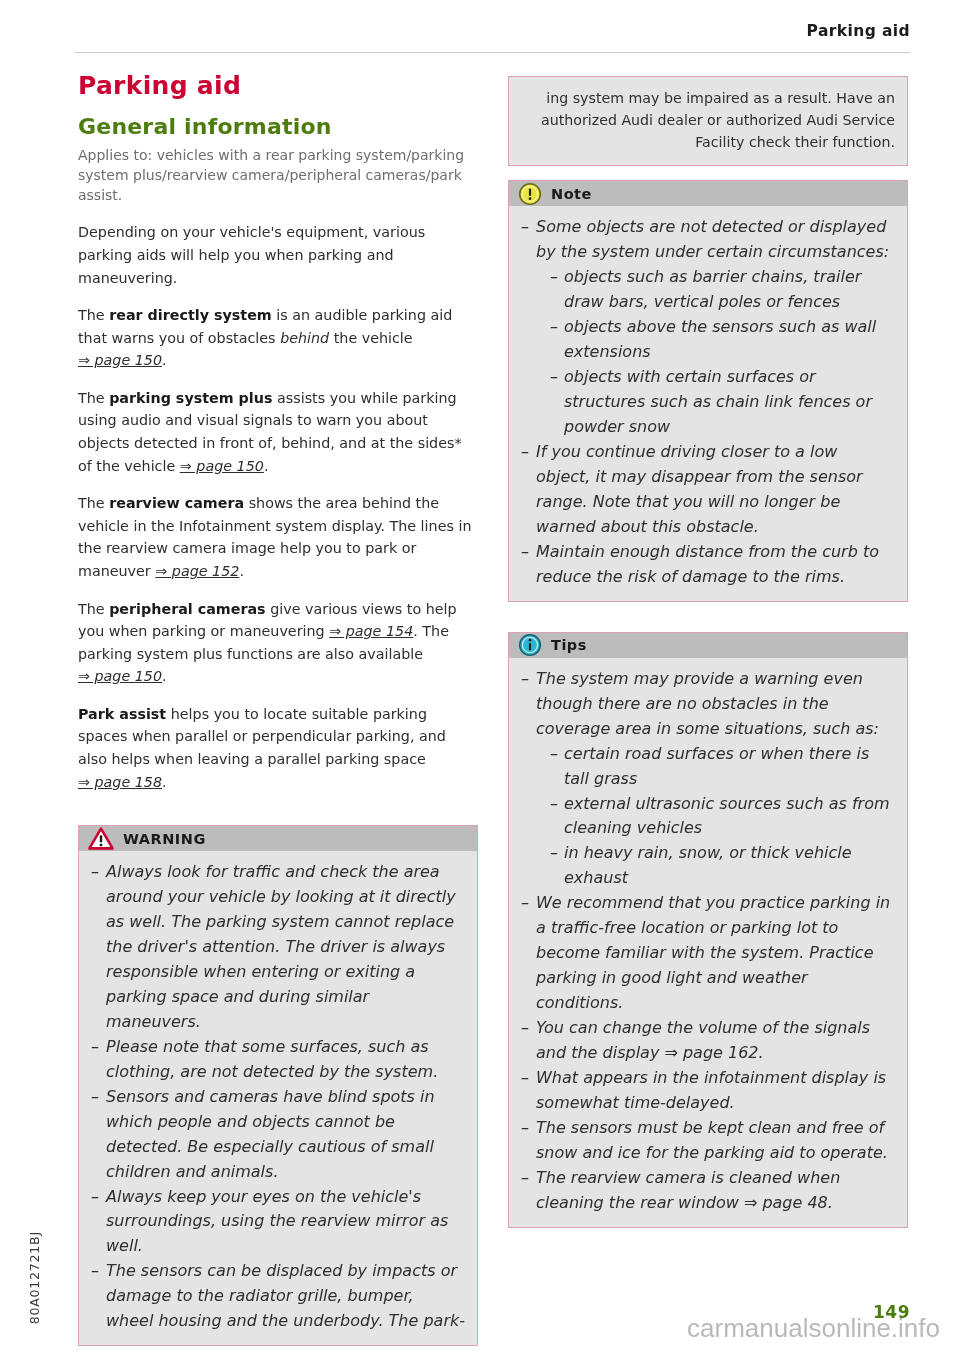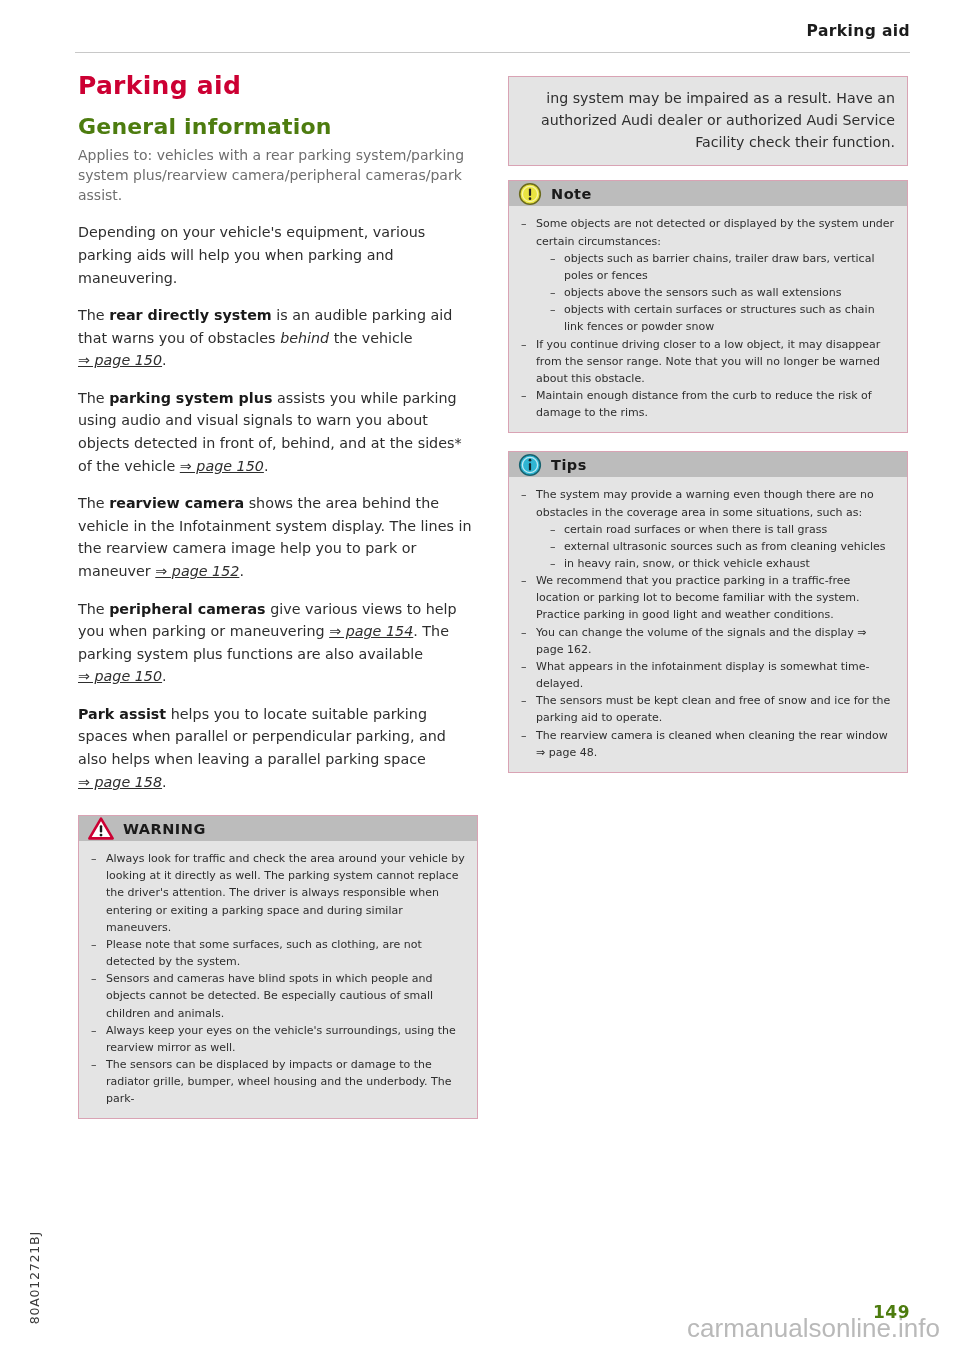--- a/index.html
+++ b/index.html
@@ -75,22 +75,22 @@
   }
   .box-head .label {
     font-size:14.5px; font-weight:bold; color:#1a1a1a;
     letter-spacing:.5px; margin-left:9px;
   }
   .box-body { padding:9px 12px 11px 12px; }
 
   
   ul.dash { list-style:none; margin:0; padding:0; }
   ul.dash > li {
-    font-size:11px; line-height:1.56; color:#2e2e2e;
-    position:relative; padding-left:15px; margin:0 0 0 0;
+    font-size:16px; line-height:1.56; color:#2e2e2e;
+    position:relative; padding-left:15px; margin:0 0 0 0;font-style:italic;
   }
   ul.dash > li::before {
     content:"\2013"; position:absolute; left:0; top:0;
   }
   ul.dash ul.dash {
     margin:0; padding-left:14px;
   }
   ul.dash ul.dash > li { padding-left:14px; }
 
   
@@ -136,21 +136,21 @@
 
     <div id="left-paragraphs">
         <p class="body"><span>Depending on your vehicle's equipment, various parking aids will help you when parking and maneuvering.</span></p>
         <p class="body"><span>The </span><span class="b">rear directly system</span><span> is an audible parking aid that warns you of obstacles </span><span class="i">behind</span><span> the vehicle </span><span class="xref">⇒ page 150</span><span>.</span></p>
         <p class="body"><span>The </span><span class="b">parking system plus</span><span> assists you while parking using audio and visual signals to warn you about objects detected in front of, behind, and at the sides* of the vehicle </span><span class="xref">⇒ page 150</span><span>.</span></p>
         <p class="body"><span>The </span><span class="b">rearview camera</span><span> shows the area behind the vehicle in the Infotainment system display. The lines in the rearview camera image help you to park or maneuver </span><span class="xref">⇒ page 152</span><span>.</span></p>
         <p class="body"><span>The </span><span class="b">peripheral cameras</span><span> give various views to help you when parking or maneuvering </span><span class="xref">⇒ page 154</span><span>. The parking system plus functions are also available </span><span class="xref">⇒ page 150</span><span>.</span></p>
         <p class="body"><span class="b">Park assist</span><span> helps you to locate suitable parking spaces when parallel or perpendicular parking, and also helps when leaving a parallel parking space </span><span class="xref">⇒ page 158</span><span>.</span></p>
       </div>
 
-    <div class="box" style="margin-top:22px;">
+    <div class="box" style="margin-top:32px;">
       <div class="box-head">
         <span class="ico">
           <svg width="26" height="23" viewBox="0 0 26 23">
             <path d="M13 1.6 L24.6 21.4 L1.4 21.4 Z" fill="#ffffff" stroke="#cc0033" stroke-width="2.6" stroke-linejoin="round"></path>
             <rect x="11.8" y="8.2" width="2.4" height="7.4" rx="1" fill="#1a1a1a"></rect>
             <circle cx="13" cy="18.1" r="1.45" fill="#1a1a1a"></circle>
           </svg>
         </span>
         <span class="label">WARNING</span>
       </div>
@@ -190,21 +190,21 @@
                 <li>objects such as barrier chains, trailer draw bars, vertical poles or fences</li>
                 <li>objects above the sensors such as wall extensions</li>
                 <li>objects with certain surfaces or structures such as chain link fences or powder snow</li>
               </ul></li>
             <li><span>If you continue driving closer to a low object, it may disappear from the sensor range. Note that you will no longer be warned about this obstacle.</span></li>
             <li><span>Maintain enough distance from the curb to reduce the risk of damage to the rims.</span></li>
           </ul>
       </div>
     </div>
 
-    <div class="box" style="margin-top:18px;">
+    <div class="box" style="margin-top:30px;">
       <div class="box-head">
         <span class="ico">
           <svg width="24" height="24" viewBox="0 0 24 24">
             <circle cx="12" cy="12" r="10.3" fill="#2fb5d2" stroke="#17626f" stroke-width="1.6"></circle>
             <circle cx="12" cy="12" r="7.6" fill="none" stroke="#bfe9f2" stroke-width="1.3"></circle>
             <circle cx="12" cy="7.2" r="1.35" fill="#17262b"></circle>
             <rect x="10.9" y="10.1" width="2.2" height="7.4" rx="1.05" fill="#17262b"></rect>
           </svg>
         </span>
         <span class="label">Tips</span>

